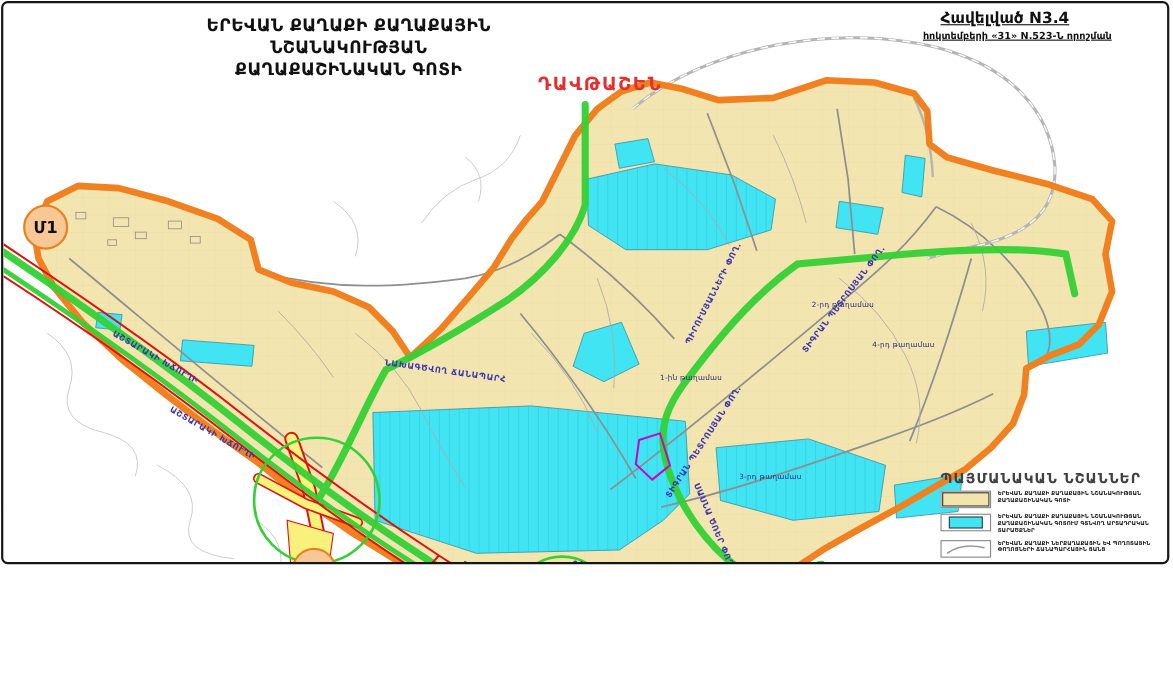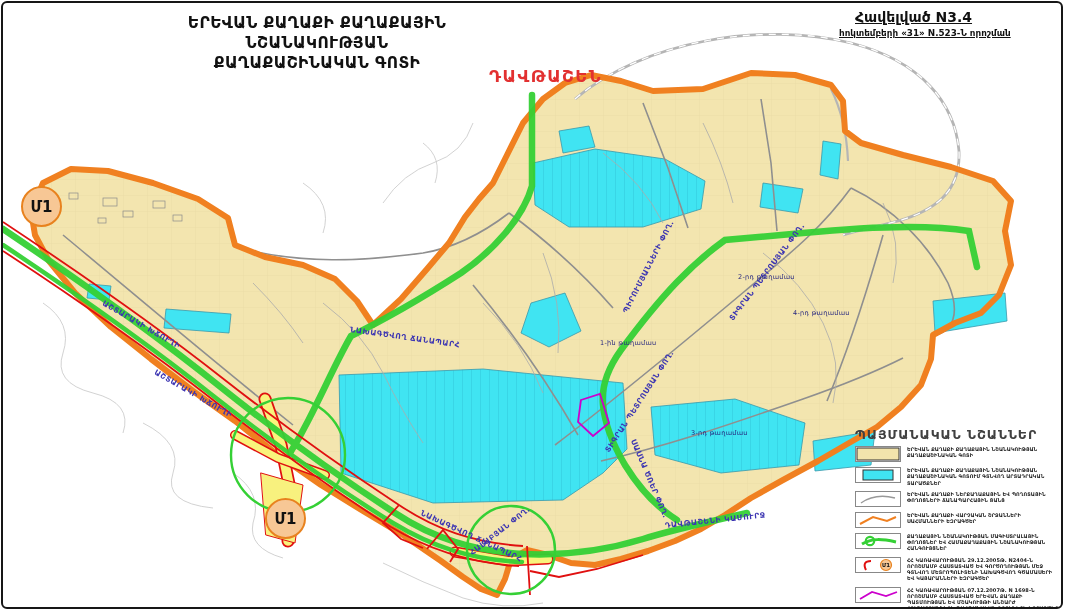--- a/index.html
+++ b/index.html
@@ -1,17 +1,17 @@
 <!DOCTYPE html>
 <html><head>
 <meta charset="utf-8">
 <style>
   html,body{margin:0;padding:0;background:#fff;}
   body{width:1066px;height:612px;overflow:hidden;font-family:"DejaVu Sans",sans-serif;}
-  .frame{position:relative;width:1062px;height:608px;margin:1px;border:2px solid #161616;border-radius:6px;box-sizing:border-box;background:#fff;overflow:hidden;}
+  .frame{position:relative;width:1062px;height:512px;margin:1px;border:2px solid #161616;border-radius:6px;box-sizing:border-box;background:#fff;overflow:hidden;}
   .abs{position:absolute;}
   svg.map{position:absolute;left:0;top:0;}
   .title-block{left:118px;top:10px;width:392px;text-align:center;color:#111;font-weight:bold;font-size:15.5px;line-height:1.3;letter-spacing:.4px;}
   .annex{left:836px;top:6px;width:224px;color:#111;text-decoration:underline;}
   .annex .l1{font-weight:bold;font-size:14px;margin-left:16px;margin-bottom:2px;}
   .annex .l2,.annex .l3{font-weight:bold;font-size:8.8px;line-height:1.45;}
   .district-label{left:486px;top:64px;color:#e23030;font-weight:bold;font-size:16.5px;letter-spacing:1.5px;}
   .street{color:#3c35b2;font-weight:bold;font-size:7.5px;letter-spacing:.6px;white-space:nowrap;transform-origin:left center;}
   .block-label{color:#26267e;font-size:6.5px;letter-spacing:.3px;white-space:nowrap;}
   .m1{width:41px;height:41px;border-radius:50%;background:#f7c795;border:2px solid #e8821e;display:flex;align-items:center;justify-content:center;font-weight:bold;font-size:15px;color:#111;box-sizing:border-box;}
@@ -170,21 +170,21 @@
   <div class="abs street" style="left:418px;top:505px;transform:rotate(25deg);">ՆԱԽԱԳԾՎՈՂ ՃԱՆԱՊԱՐՀ</div>
   <div class="abs street" style="left:622px;top:305px;transform:rotate(-63deg);">ՊԻՐՈՒՄՅԱՆՆԵՐԻ ՓՈՂ.</div>
   <div class="abs street" style="left:728px;top:312px;transform:rotate(-53deg);">ՏԻԳՐԱՆ ՊԵՏՐՈՍՅԱՆ ՓՈՂ.</div>
   <div class="abs street" style="left:604px;top:444px;transform:rotate(-57deg);">ՏԻԳՐԱՆ ՊԵՏՐՈՍՅԱՆ ՓՈՂ.</div>
   <div class="abs street" style="left:630px;top:432px;transform:rotate(67deg);">ՍԱՍՆԱ ԾՌԵՐ ՓՈՂ.</div>
   <div class="abs street" style="left:468px;top:546px;transform:rotate(-38deg);">ՀԱԼԱԲՅԱՆ ՓՈՂ.</div>
   <div class="abs street" style="left:662px;top:518px;transform:rotate(-6deg);">ԴԱՎԹԱՇԵՆԻ ԿԱՄՈՒՐՋ</div>
 
   <div class="abs block-label" style="left:597px;top:336px;">1-ին թաղամաս</div>
   <div class="abs block-label" style="left:735px;top:270px;">2-րդ թաղամաս</div>
-  <div class="abs block-label" style="left:688px;top:426px;">3-րդ թաղամաս</div>
+  <div class="abs block-label" style="left:669px;top:426px;">3-րդ թաղամաս</div>
   <div class="abs block-label" style="left:790px;top:306px;">4-րդ թաղամաս</div>
 
   <div class="abs m1" style="left:18px;top:183px;">
     <span>Մ1</span>
   </div>
   <div class="abs m1" style="left:262px;top:495px;">
     <span>Մ1</span>
   </div>
 
   <div class="abs legend">

